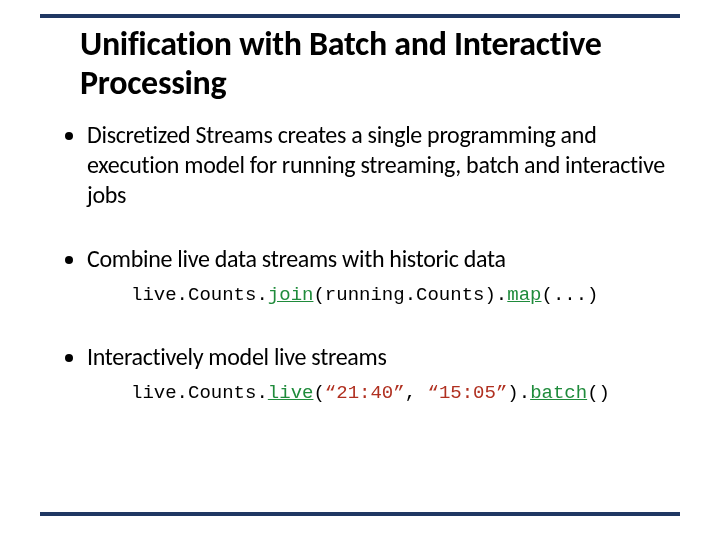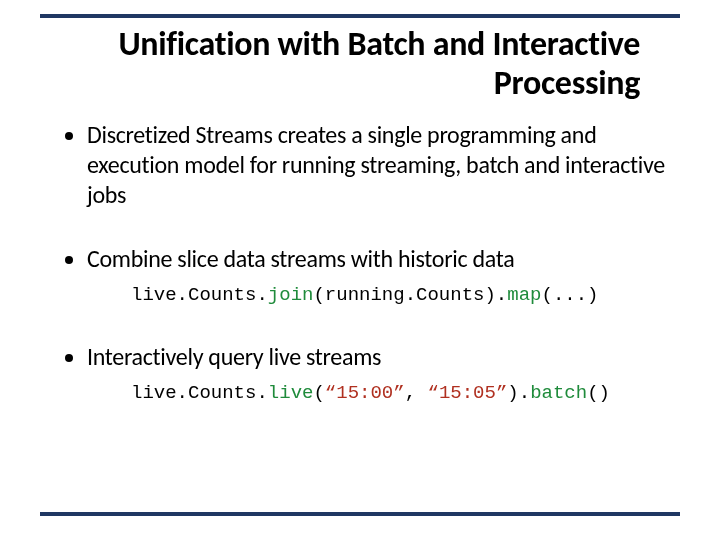--- a/index.html
+++ b/index.html
@@ -25,21 +25,21 @@
   .rule-bottom {
     border-top: 4px solid #1f3763;
     position: absolute;
     left: 40px;
     right: 40px;
     bottom: 24px;
   }
   h1.title {
     font-size: 34px;
     font-weight: 700;
-    text-align: right;
+    text-align: left;
     margin: 6px 40px 18px 40px;
     line-height: 1.15;
     letter-spacing: -0.3px;
   }
   ul.bullets {
     list-style: disc;
     padding-left: 26px;
     margin: 0;
   }
   ul.bullets > li {
@@ -52,49 +52,49 @@
   ul.bullets > li:last-child {
     margin-bottom: 0;
   }
   .code {
     font-family: Consolas, "Courier New", monospace;
     font-size: 19px;
     margin: 10px 0 0 44px;
     letter-spacing: 0;
     white-space: nowrap;
   }
-  .fn  { color: #1f8b3b; }
+  .fn  { color: #1f8b3b; text-decoration: underline; }
   .str { color: #b03020; }
 </style>
 </head>
 <body>
 
 <div class="slide">
 
   <div class="rule-top"></div>
 
   <h1 class="title">Unification with Batch and Interactive Processing</h1>
 
   <ul class="bullets">
 
     <li>
       <span>Discretized Streams creates a single programming and execution model for running streaming, batch and interactive jobs</span>
     </li>
 
     <li>
-      <span>Combine slice data streams with historic data</span>
+      <span>Combine live data streams with historic data</span>
       <div class="code">
         <span>live.Counts.</span><span class="fn">join</span><span>(running.Counts).</span><span class="fn">map</span><span>(...)</span>
       </div>
     </li>
 
     <li>
-      <span>Interactively query live streams</span>
+      <span>Interactively model live streams</span>
       <div class="code">
-        <span>live.Counts.</span><span class="fn">live</span><span>(</span><span class="str">“15:00”</span><span>, </span><span class="str">“15:05”</span><span>).</span><span class="fn">batch</span><span>()</span>
+        <span>live.Counts.</span><span class="fn">live</span><span>(</span><span class="str">“21:40”</span><span>, </span><span class="str">“15:05”</span><span>).</span><span class="fn">batch</span><span>()</span>
       </div>
     </li>
 
   </ul>
 
   <div class="rule-bottom"></div>
 
 </div>
 
 </body></html>

